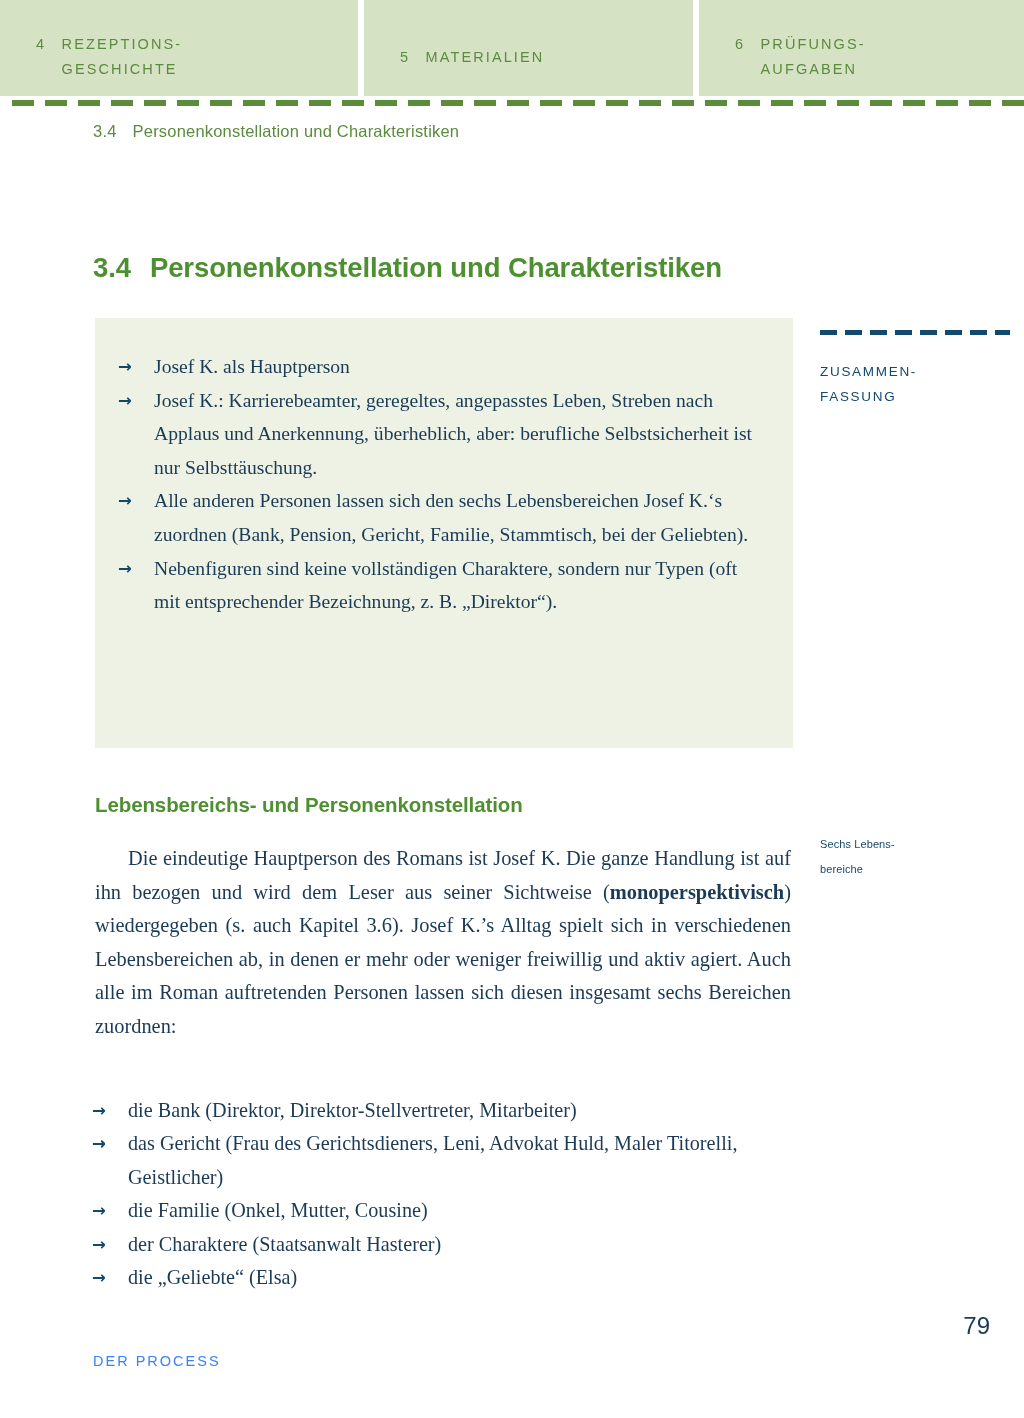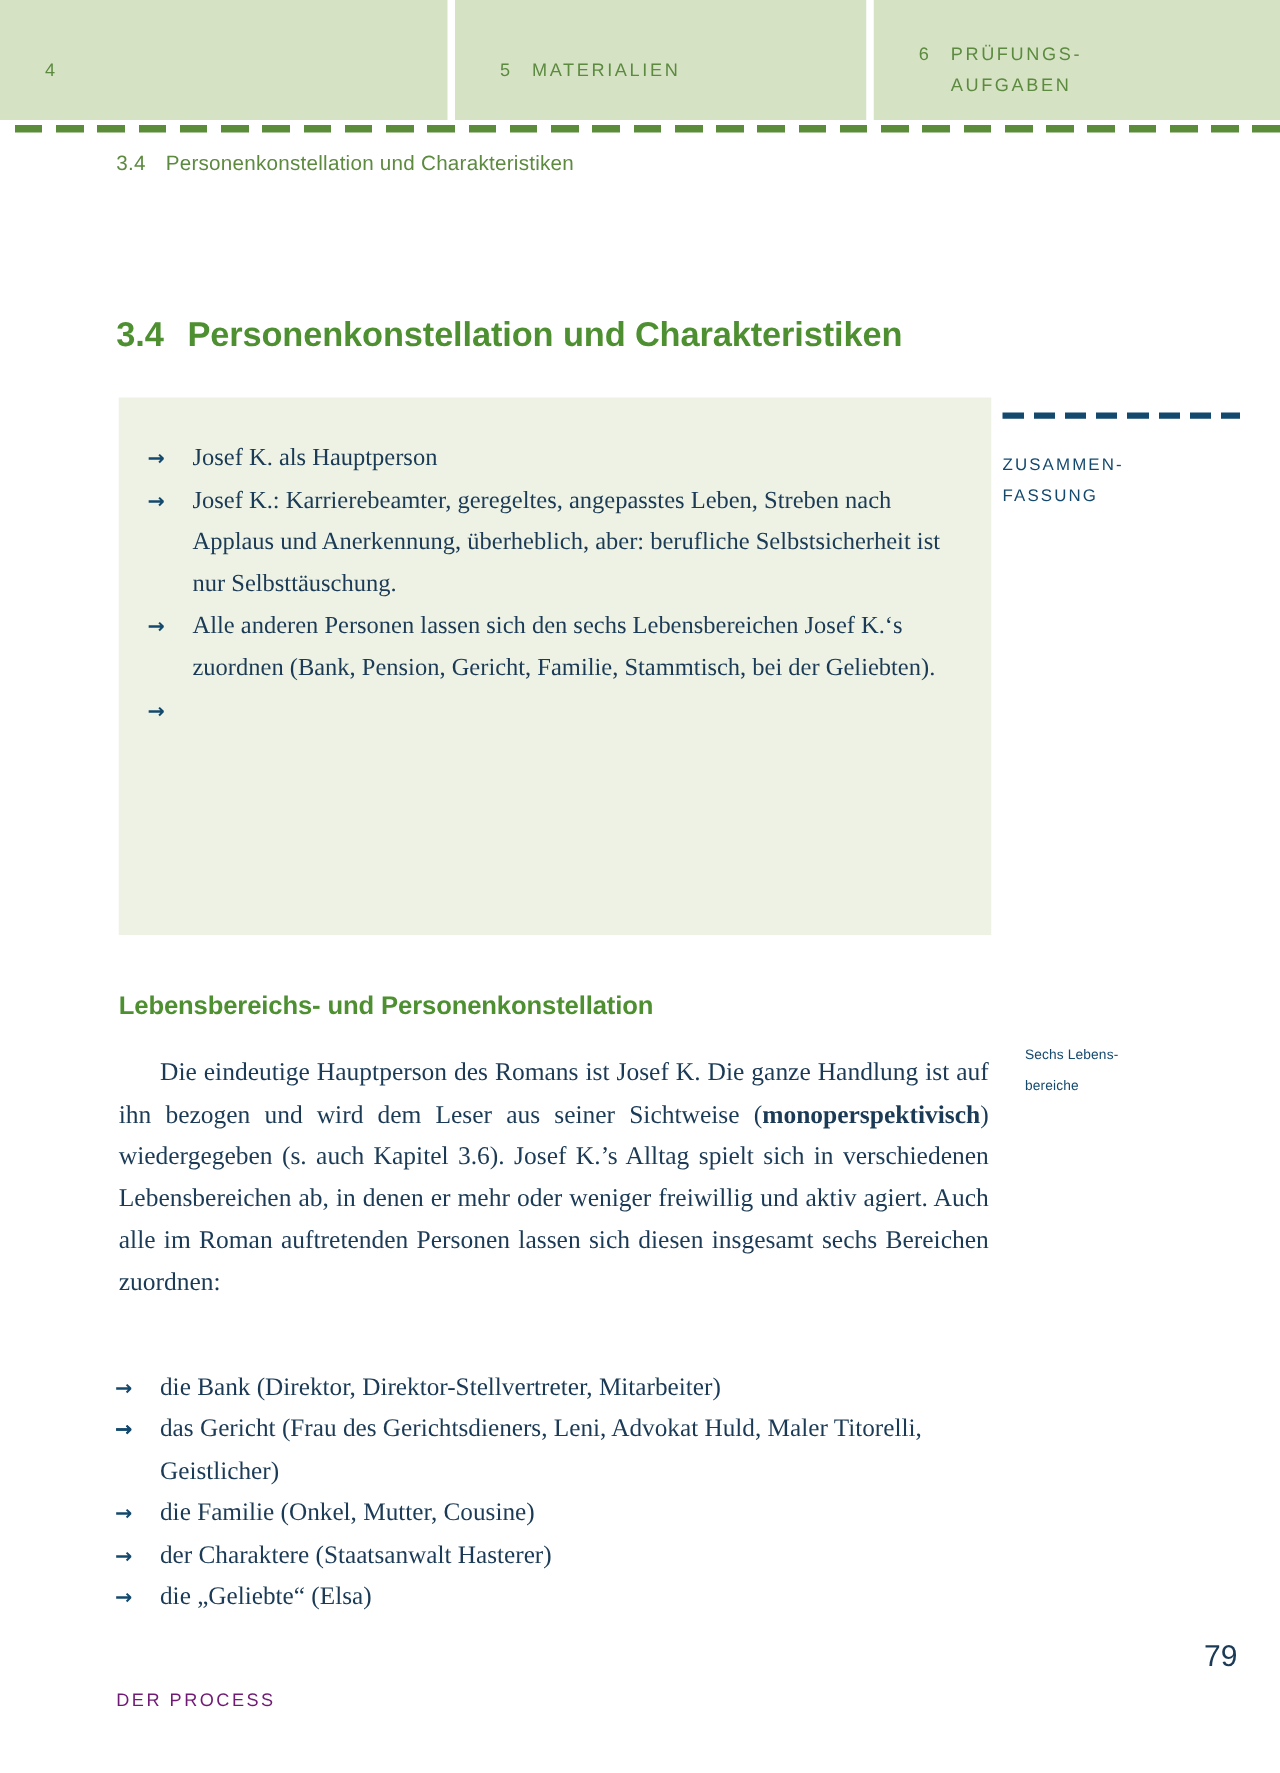--- a/index.html
+++ b/index.html
@@ -131,21 +131,21 @@
     font-weight: bold;
     line-height: 33.6px;
   }
 
   
   .margin-note {
     position: absolute;
     font-family: "Liberation Sans", sans-serif;
     color: #14496e;
   }
-  .note-zus { left: 802px; top: 330px; width: 190px; }
+  .note-zus { left: 820px; top: 330px; width: 190px; }
   .note-zus .note-dash {
     width: 190px;
     height: 5px;
     margin-bottom: 24px;
     background-image: repeating-linear-gradient(
         to right,
         #14496e 0px, #14496e 17px,
         rgba(255,255,255,0) 17px, rgba(255,255,255,0) 25px);
   }
   .note-zus .note-text {
@@ -206,41 +206,43 @@
   }
 
   
   .footer-title {
     position: absolute;
     left: 93px;
     top: 1353px;
     font-family: "Liberation Sans", sans-serif;
     font-size: 14.5px;
     letter-spacing: 2px;
-    color: #701a75;
+    color: #3b82f6;
     text-transform: uppercase;
   }
   .footer-page {
     position: absolute;
     left: 930px;
     top: 1312px;
     width: 60px;
     text-align: right;
     font-family: "Liberation Sans", sans-serif;
     font-size: 24px;
     color: #1b3a55;
   }
 </style>
 </head>
 <body>
 
 <div class="tab-bar">
   <div class="tab tab-1">
     <div class="tab-inner">
       <span class="tab-num">4</span>
+      <span class="tab-label">REZEPTIONS-
+GESCHICHTE</span>
     </div>
   </div>
   <div class="tab-gap"></div>
   <div class="tab tab-2">
     <div class="tab-inner">
       <span class="tab-num">5</span>
       <span class="tab-label">MATERIALIEN</span>
     </div>
   </div>
   <div class="tab-gap"></div>
@@ -272,20 +274,21 @@
     <li class="arrow-item">
       <span class="arrow-icon">→</span>
       <span>Josef K.: Karrierebeamter, geregeltes, angepasstes Leben, Streben nach Applaus und Anerkennung, überheblich, aber: berufliche Selbstsicherheit ist nur Selbsttäuschung.</span>
     </li>
     <li class="arrow-item">
       <span class="arrow-icon">→</span>
       <span>Alle anderen Personen lassen sich den sechs Lebensbereichen Josef K.‘s zuordnen (Bank, Pension, Gericht, Familie, Stammtisch, bei der Geliebten).</span>
     </li>
     <li class="arrow-item">
       <span class="arrow-icon">→</span>
+      <span>Nebenfiguren sind keine vollständigen Charaktere, sondern nur Typen (oft mit entsprechender Bezeichnung, z. B. „Direktor“).</span>
     </li>
   </ul>
 </div>
 
 <div class="margin-note note-zus">
   <div class="note-dash"></div>
   <div class="note-text">ZUSAMMEN-
 FASSUNG</div>
 </div>
 

